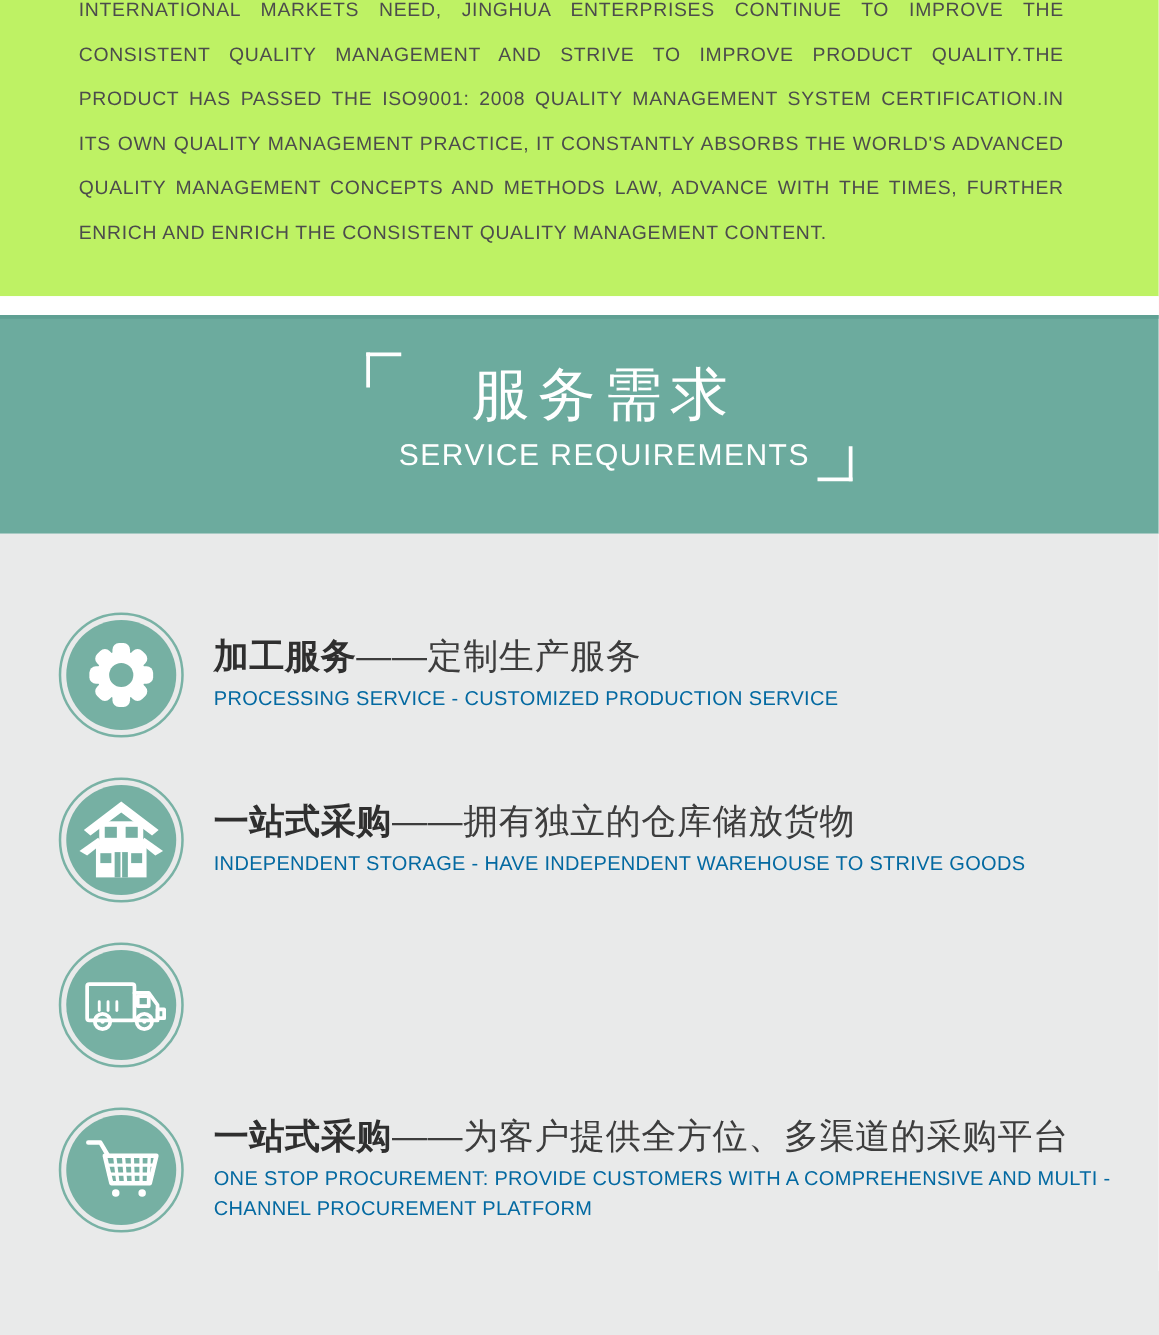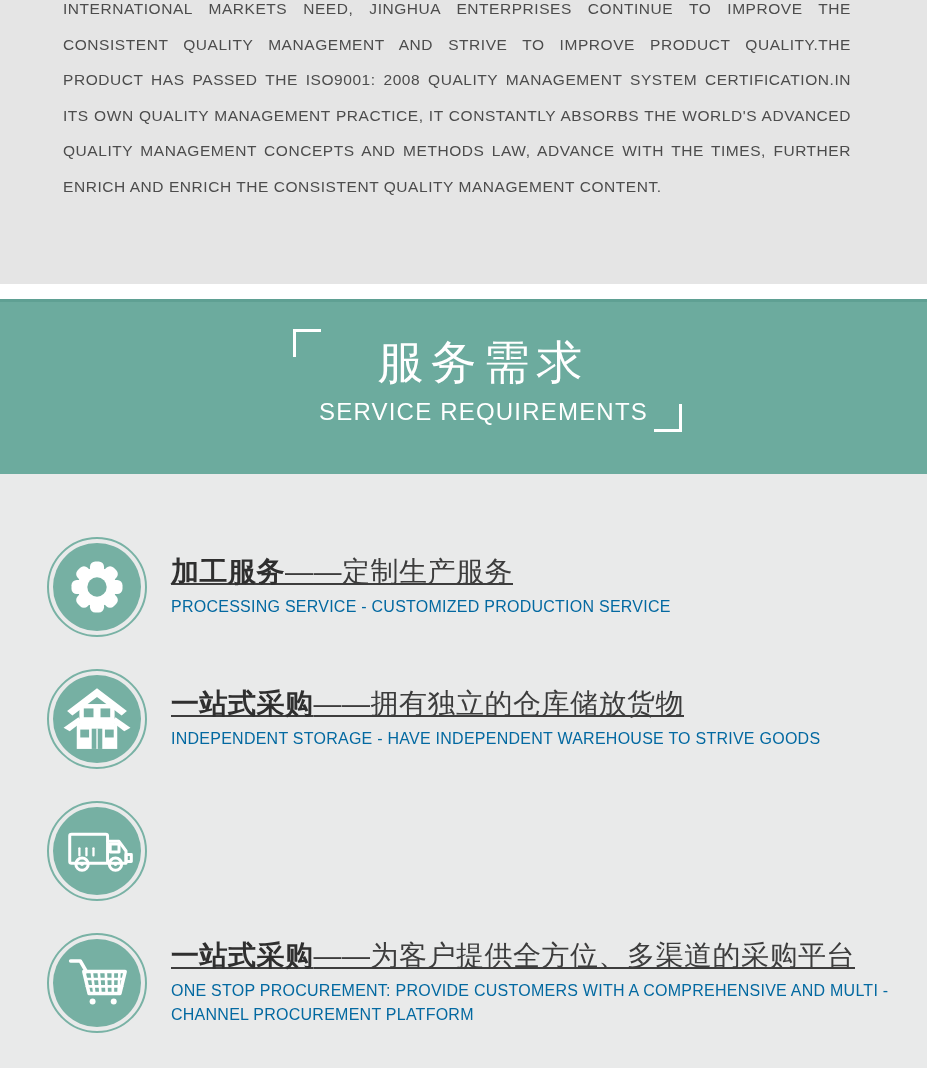--- a/index.html
+++ b/index.html
@@ -4,21 +4,21 @@
 <style>
   html,body{margin:0;padding:0;}
   body{
     width:927px;height:1068px;overflow:hidden;background:#fff;
     font-family:"Liberation Sans","DejaVu Sans",sans-serif;
   }
   .page{width:927px;height:1068px;overflow:hidden;}
 
   
   .section-about{
-    background:#e5e5e5;height:284px;overflow:hidden;box-sizing:border-box;
+    background:#bef264;height:237px;overflow:hidden;box-sizing:border-box;
     padding:0 76px 0 63px;
   }
   .about-text{
     margin-top:-9px;
     font-size:15.5px;line-height:35.6px;letter-spacing:0.55px;
     color:#4c4c4c;text-align:justify;
   }
 
   .white-gap{height:15px;background:#ffffff;}
 
@@ -48,21 +48,21 @@
     width:100px;height:100px;border:2px solid #79b2a5;border-radius:50%;
     box-sizing:border-box;padding:4px;flex:none;
   }
   .icon-disc{
     width:88px;height:88px;border-radius:50%;background:#76b0a3;
     display:flex;align-items:center;justify-content:center;
   }
   .icon-disc svg{width:88px;height:88px;display:block;}
   .service-text{margin-left:24px;max-width:732px;}
   .service-title{
-    font-size:28px;line-height:34px;color:#3d3d3d;letter-spacing:0.5px;text-decoration:underline;
+    font-size:28px;line-height:34px;color:#3d3d3d;letter-spacing:0.5px;
   }
   .service-title .bold{font-weight:bold;color:#2f2f2f;}
   .service-sub{
     font-size:16px;line-height:24px;color:#0369a1;letter-spacing:0.25px;margin-top:6px;
   }
 </style>
 </head>
 <body>
 
 <div class="page">

